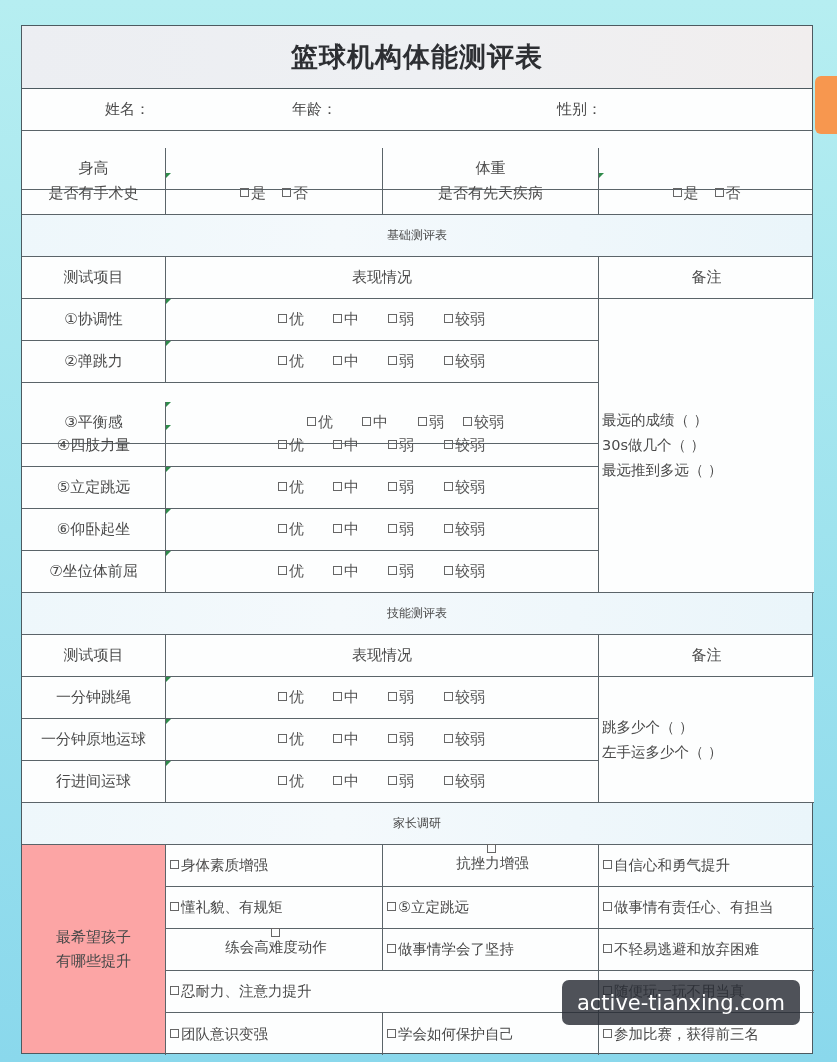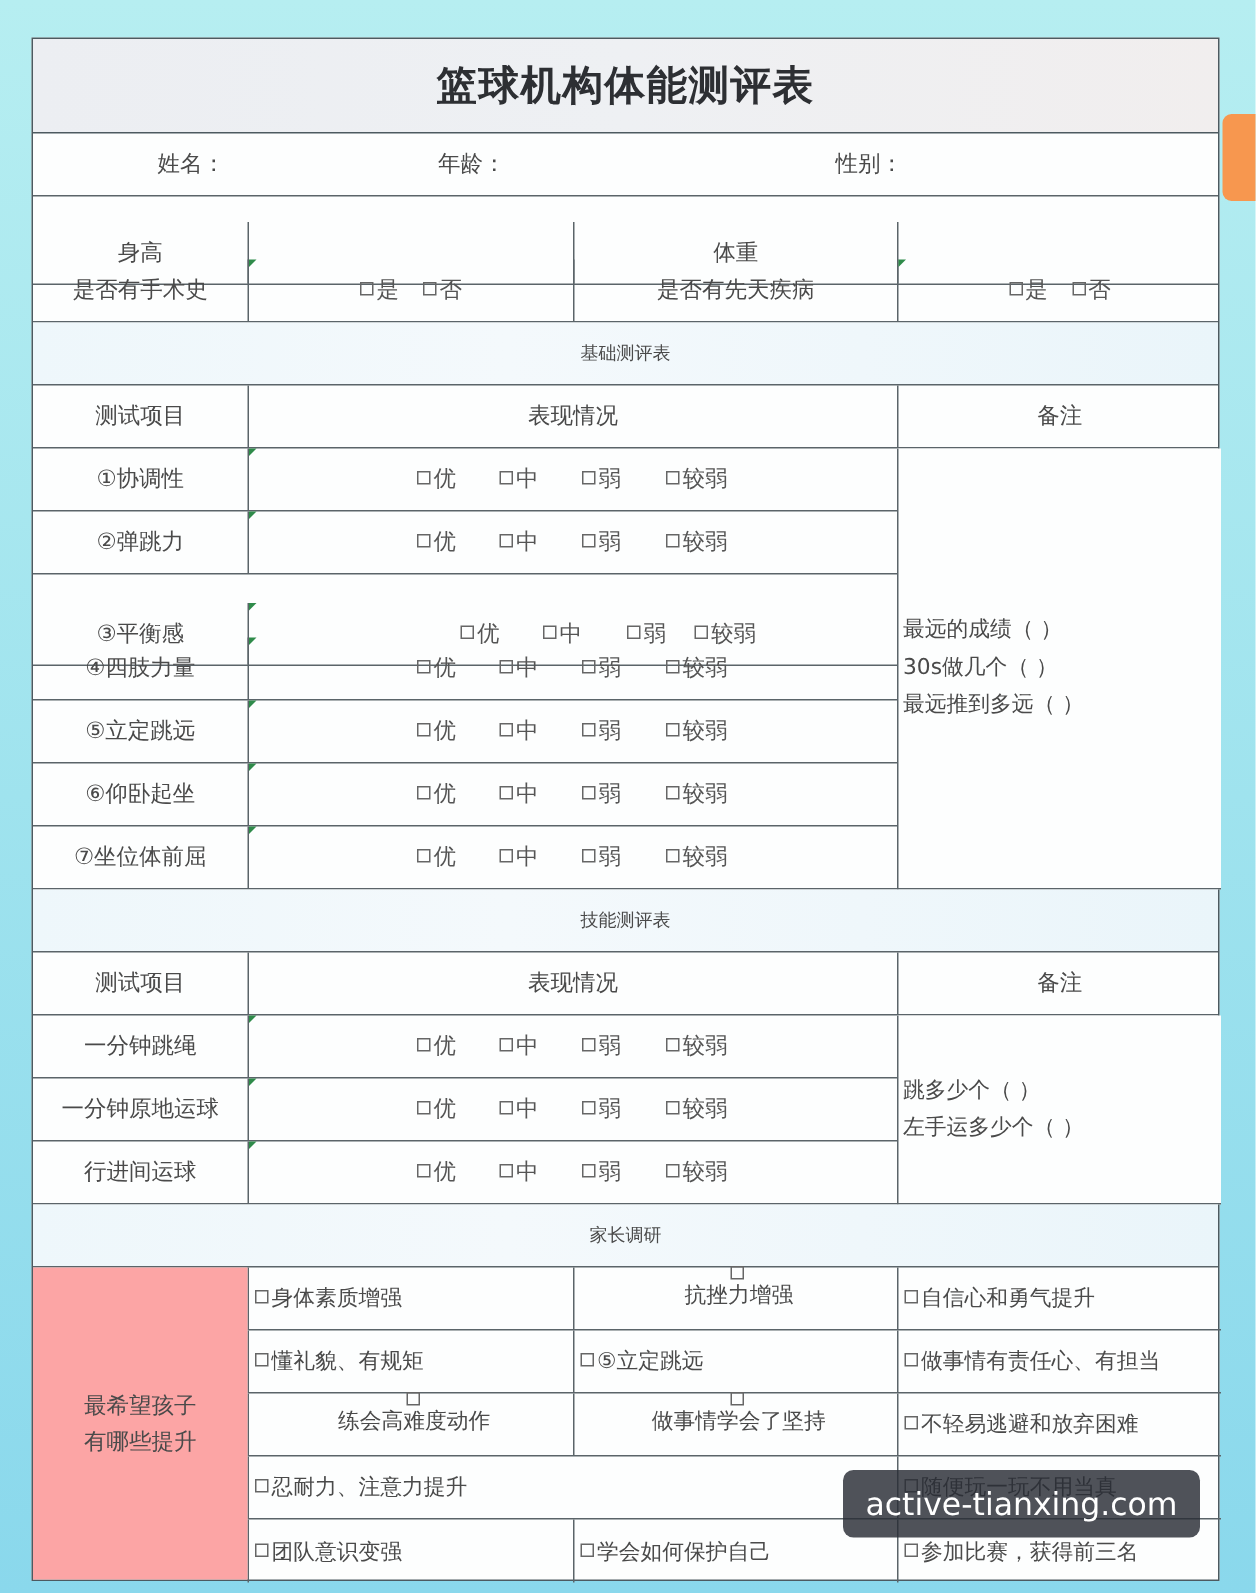--- a/index.html
+++ b/index.html
@@ -263,21 +263,21 @@
         <div class="cell vline scell" style="left: 433px; width: 216px;">
           <span class="box"></span>
           <span>做事情有责任心、有担当</span>
         </div>
       </div>
       <div class="row" style="top: 903px; left: 143px; width: 649px;">
         <div class="cell vline scell" style="left: 0px; width: 217px; flex-direction: column;">
           <span class="box"></span>
           <span>练会高难度动作</span>
         </div>
-        <div class="cell vline scell" style="left: 217px; width: 216px; flex-direction: column;">
+        <div class="cell vline scell" style="left: 217px; width: 216px;">
           <span class="box"></span>
           <span>做事情学会了坚持</span>
         </div>
         <div class="cell vline scell" style="left: 433px; width: 216px;">
           <span class="box"></span>
           <span>不轻易逃避和放弃困难</span>
         </div>
       </div>
       <div class="row" style="top: 945px; left: 143px; width: 649px;">
         <div class="cell vline scell" style="left: 0px; width: 217px;">

